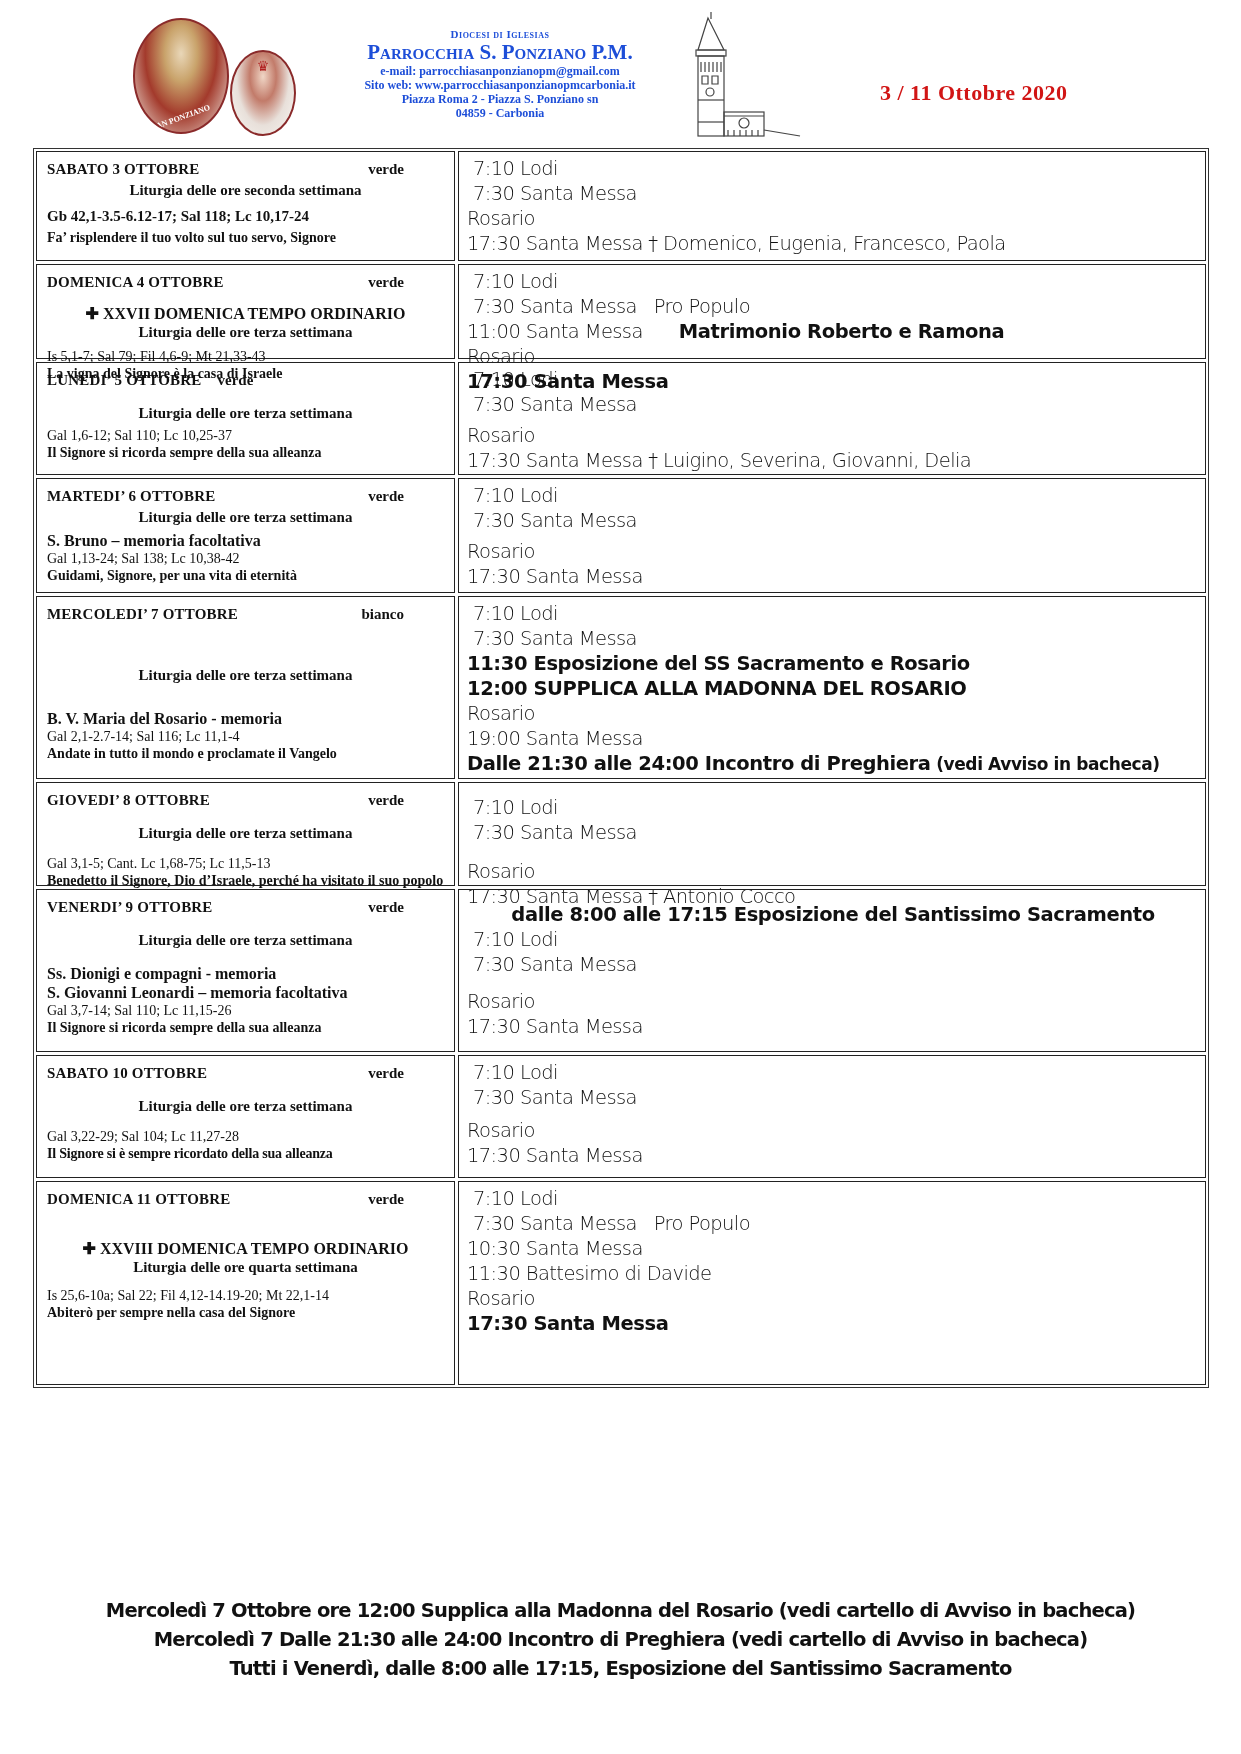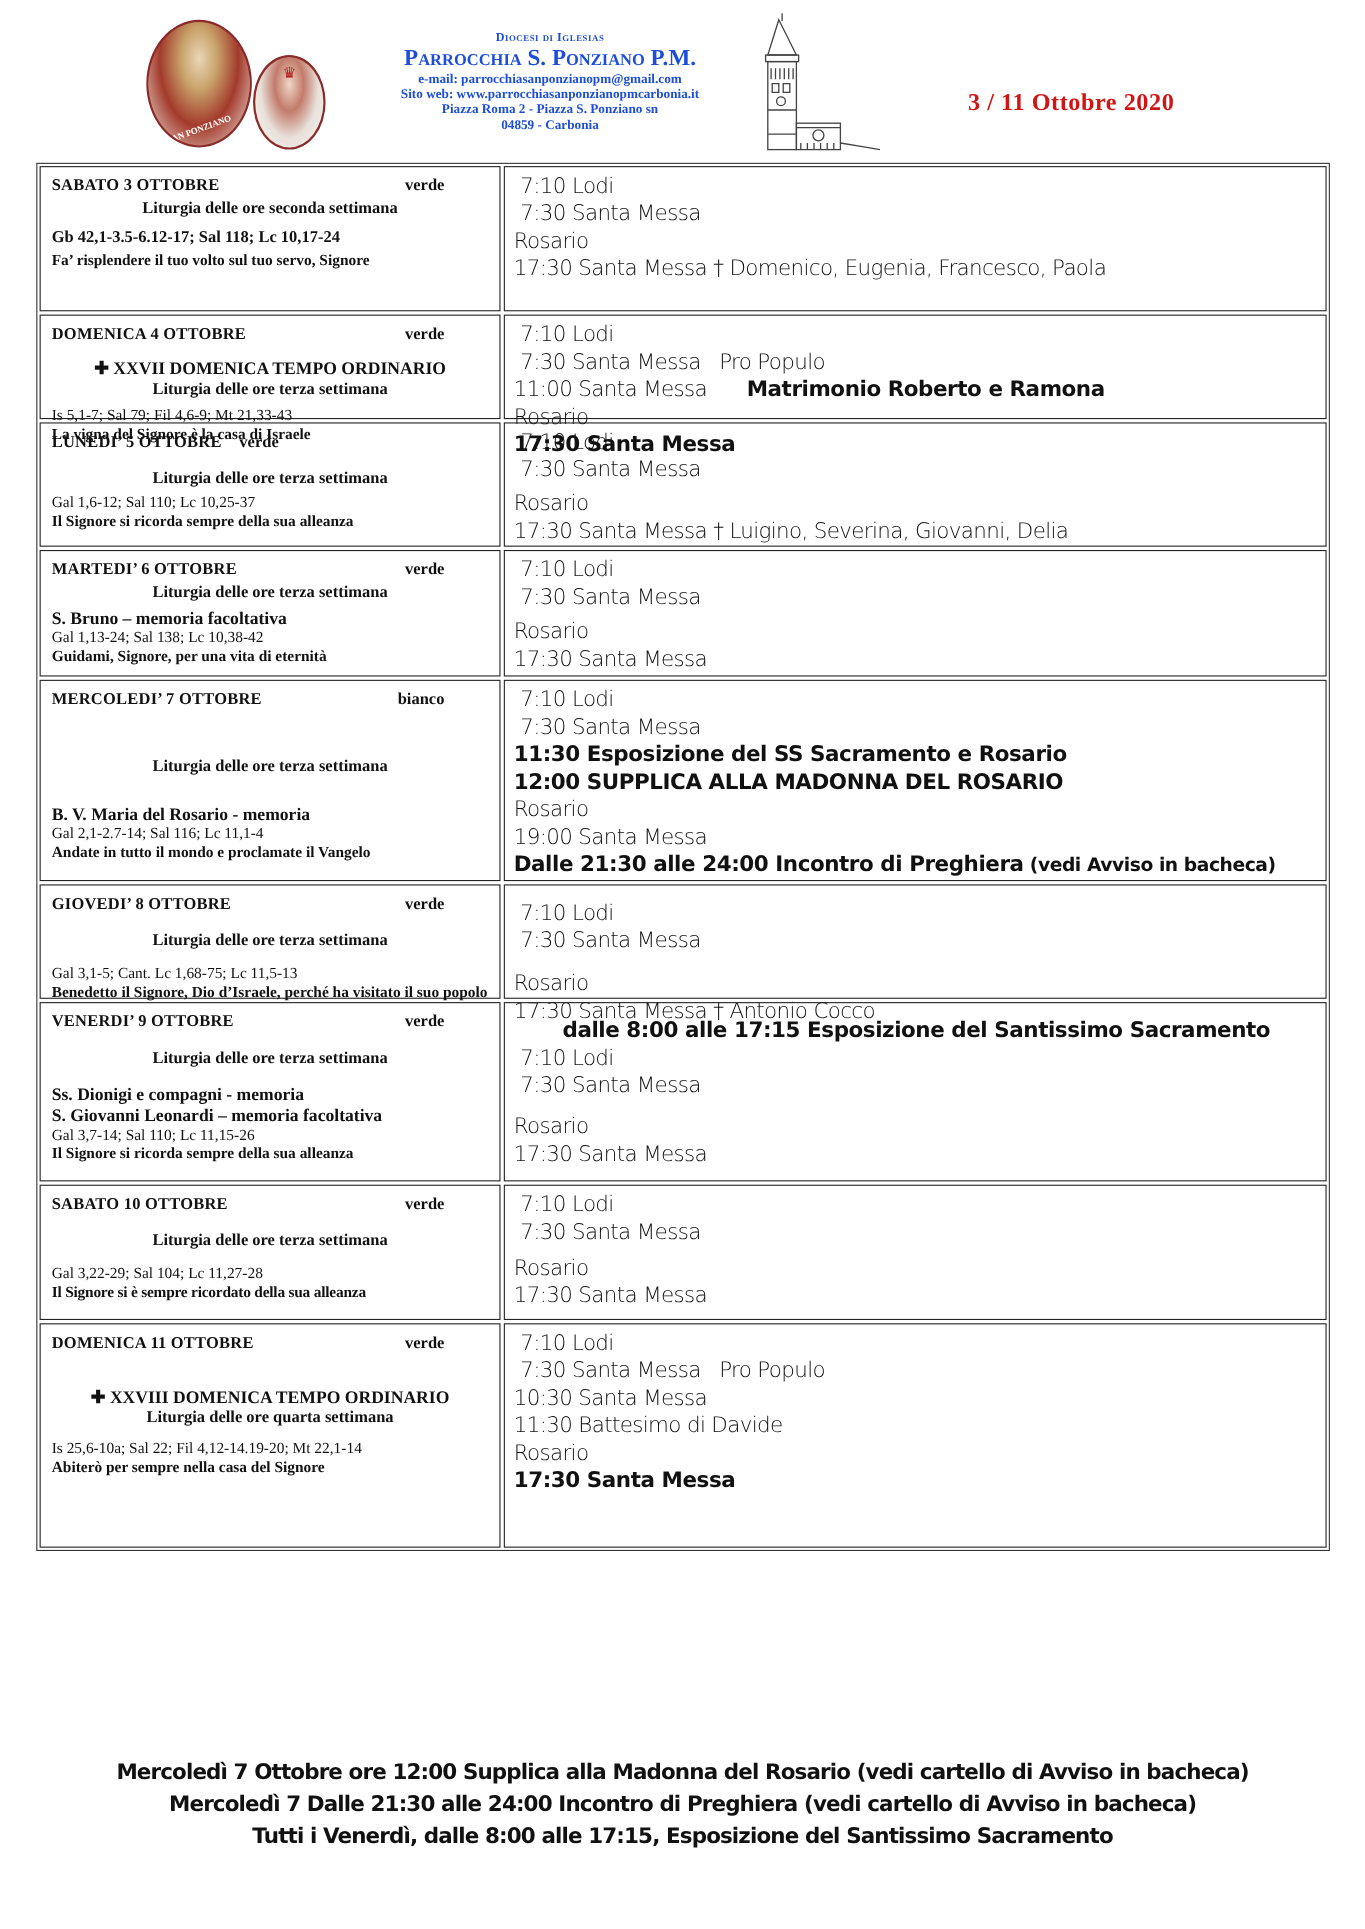--- a/index.html
+++ b/index.html
@@ -94,21 +94,21 @@
     <circle cx="56" cy="113" r="5"></circle>
     <path d="M40 126 v-6 M46 126 v-6 M52 126 v-6 M58 126 v-6 M64 126 v-6 M70 126 v-6"></path>
     <path d="M76 120 L100 124 L112 126"></path>
   </svg>
 
   <div class="week-date">3 / 11 Ottobre 2020</div>
 </div>
 
 <div class="schedule">
 
-  <div class="row" style="height:132px">
+  <div class="row" style="height:110px">
     <div class="cell left">
       <div class="day-head">
           <span class="day-name">SABATO 3 OTTOBRE</span>
           <span class="day-color">verde</span>
         </div>
       <div class="liturgia">Liturgia delle ore seconda settimana</div>
       <div style="height:8px"></div>
       <div class="readings bold">Gb 42,1-3.5-6.12-17; Sal 118; Lc 10,17-24</div>
       <div class="antiphon" style="margin-top:4px">Fa’ risplendere il tuo volto sul tuo servo, Signore</div>
     </div>

